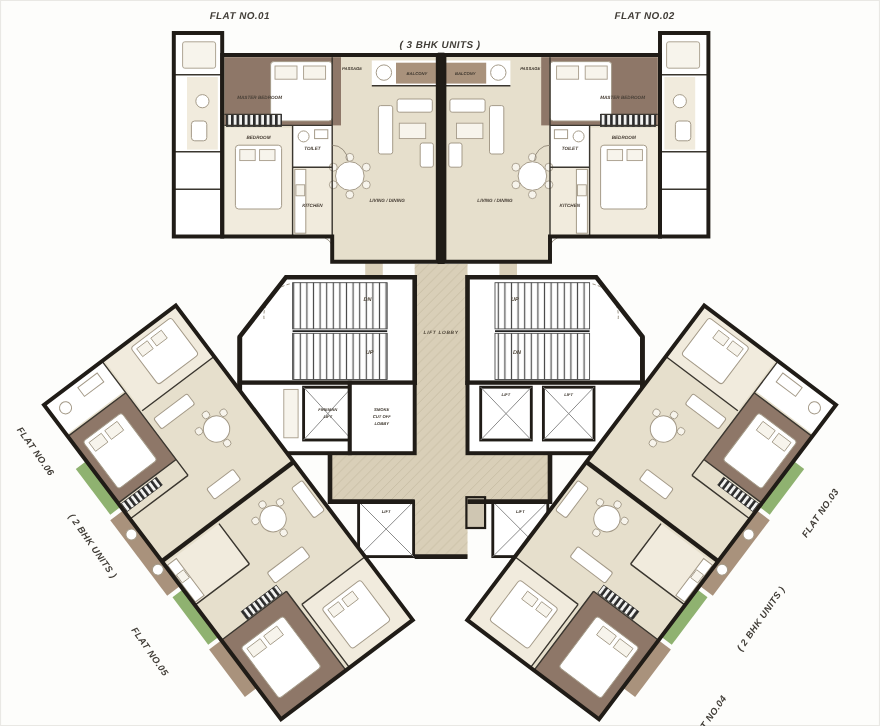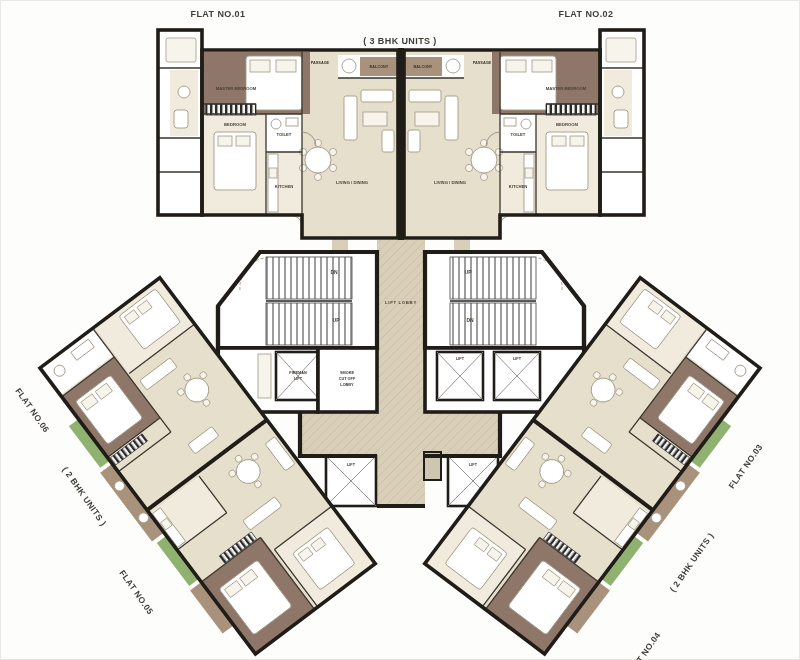--- a/index.html
+++ b/index.html
@@ -1,20 +1,21 @@
 <!DOCTYPE html>
 <html style="--bg: #fdfdfb; --wall: #201c17; --beige: #e6dfcc; --beige_light: #f1ebdd; --corridor: #d9cfb8; --brown: #8e7768; --brown_light: #a9927c; --green: #8fb270; --furn_line: #a49a88; --label: #413d37;"><head>
 <meta charset="utf-8">
 <style>
   html,body{margin:0;padding:0;background:#ffffff;}
   .stage{
     position:relative;width:800px;height:660px;overflow:hidden;
     background:var(--bg,#fdfdfb);
     box-shadow:inset 0 0 0 1px #e9e8e4;
     font-family:"Liberation Sans", sans-serif;
+    font-style:italic;
   }
   svg{display:block}
   .wall{fill:none;stroke:var(--wall);stroke-width:3.6;stroke-linejoin:miter}
   .wall4{fill:none;stroke:var(--wall);stroke-width:4.2}
   .wthin{fill:none;stroke:#3a362f;stroke-width:1.3}
   .wfill{fill:var(--wall)}
   .beige{fill:var(--beige)}
   .beige2{fill:var(--beige_light)}
   .corr{fill:var(--corridor)}
   .brown{fill:var(--brown)}

